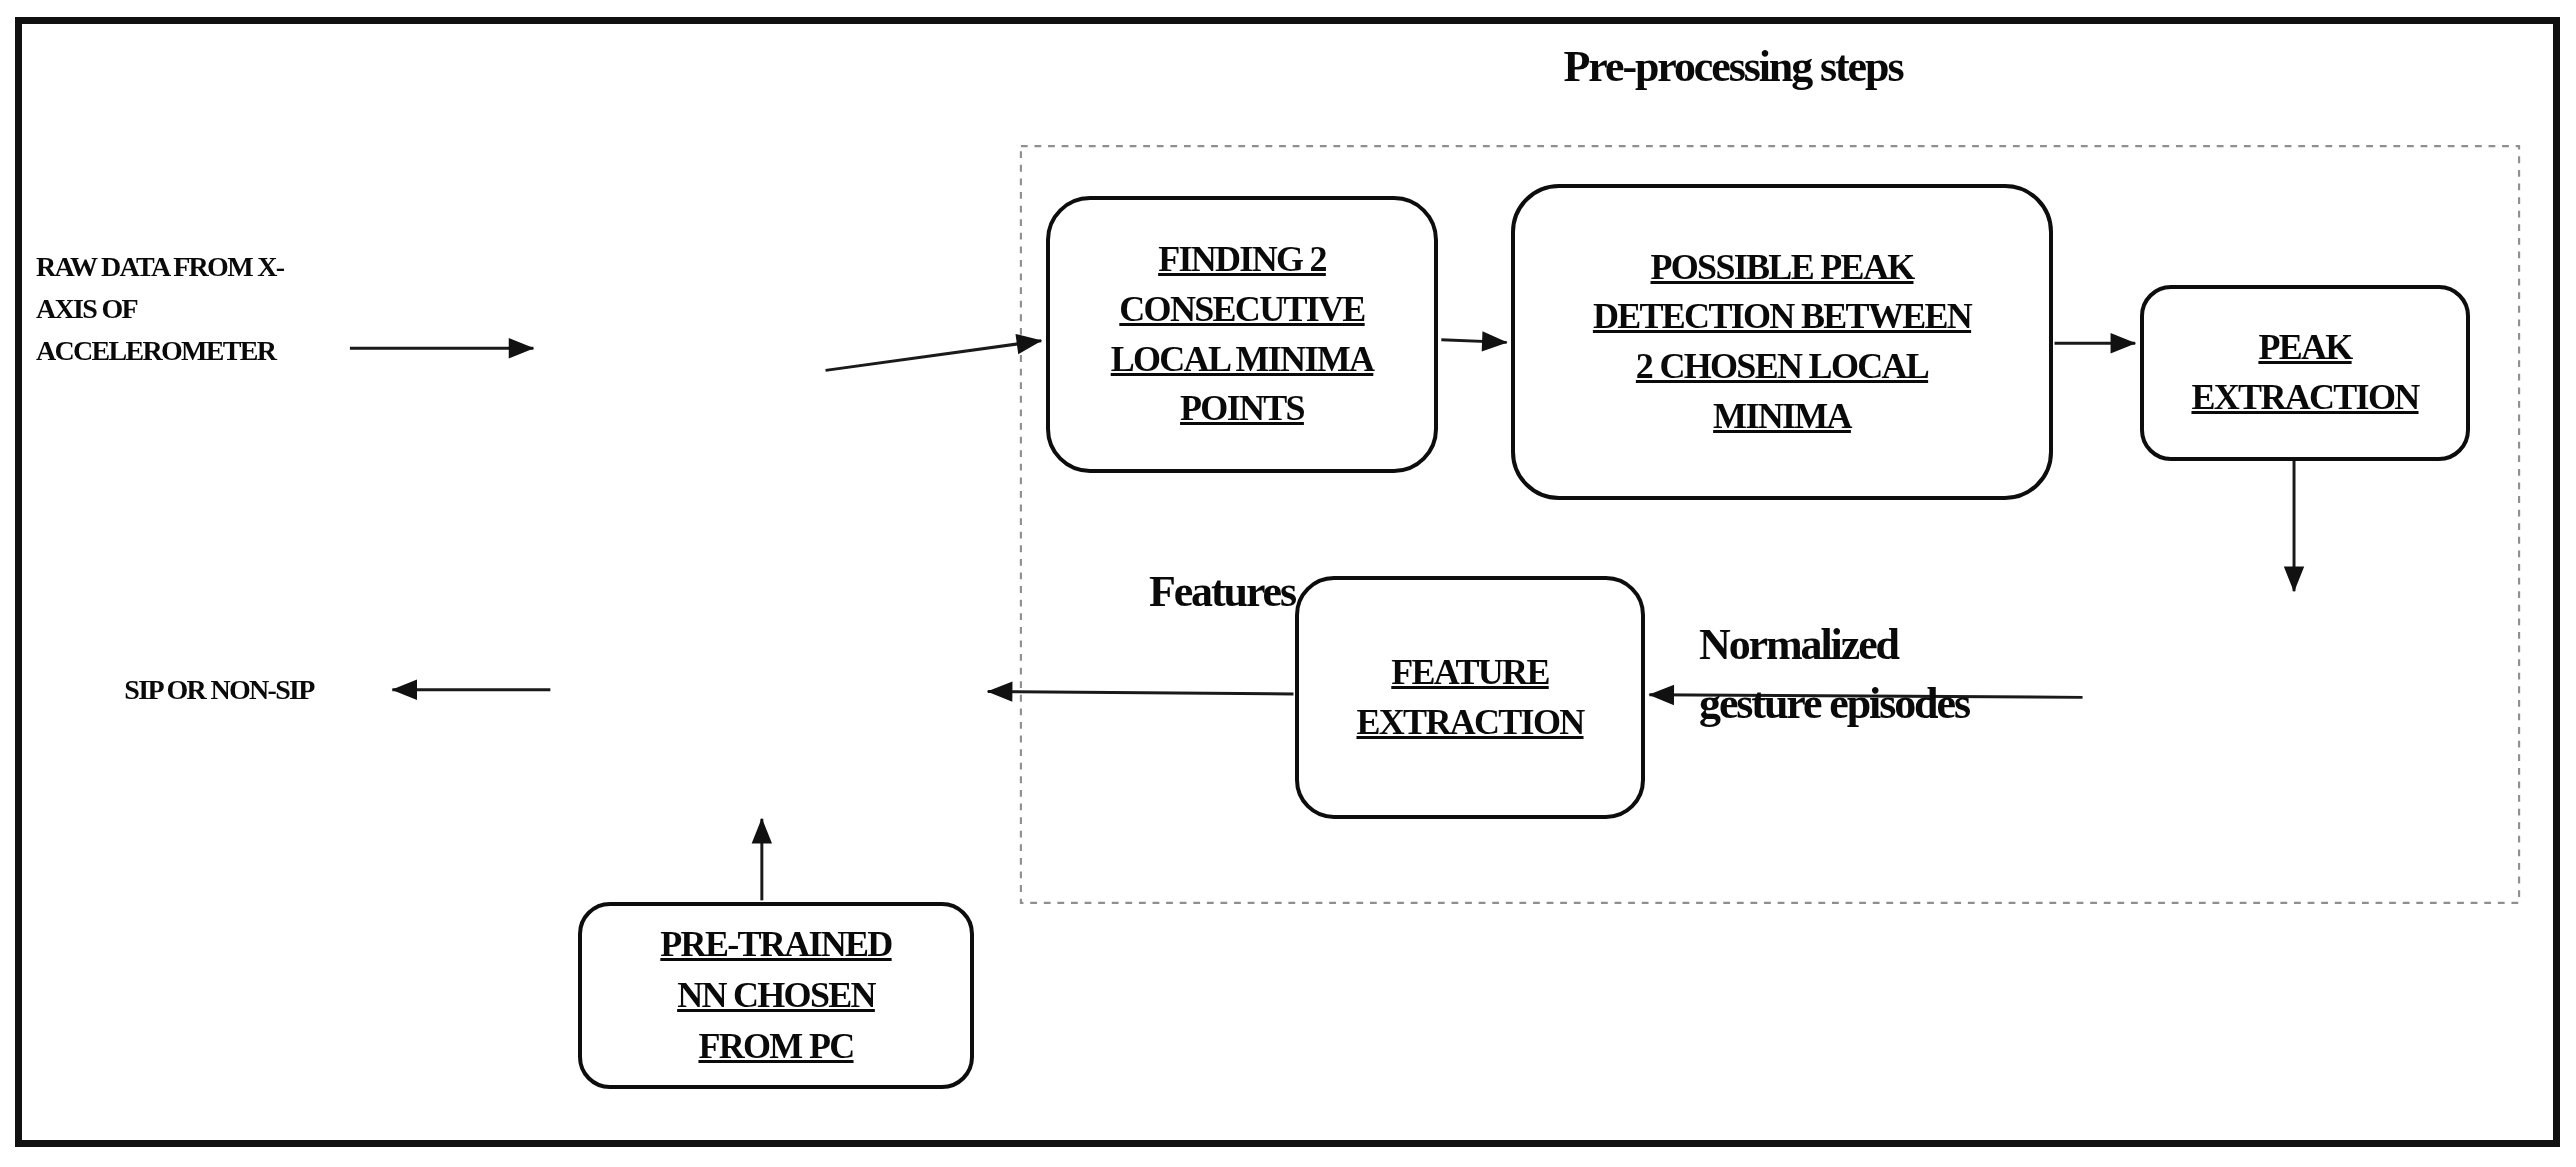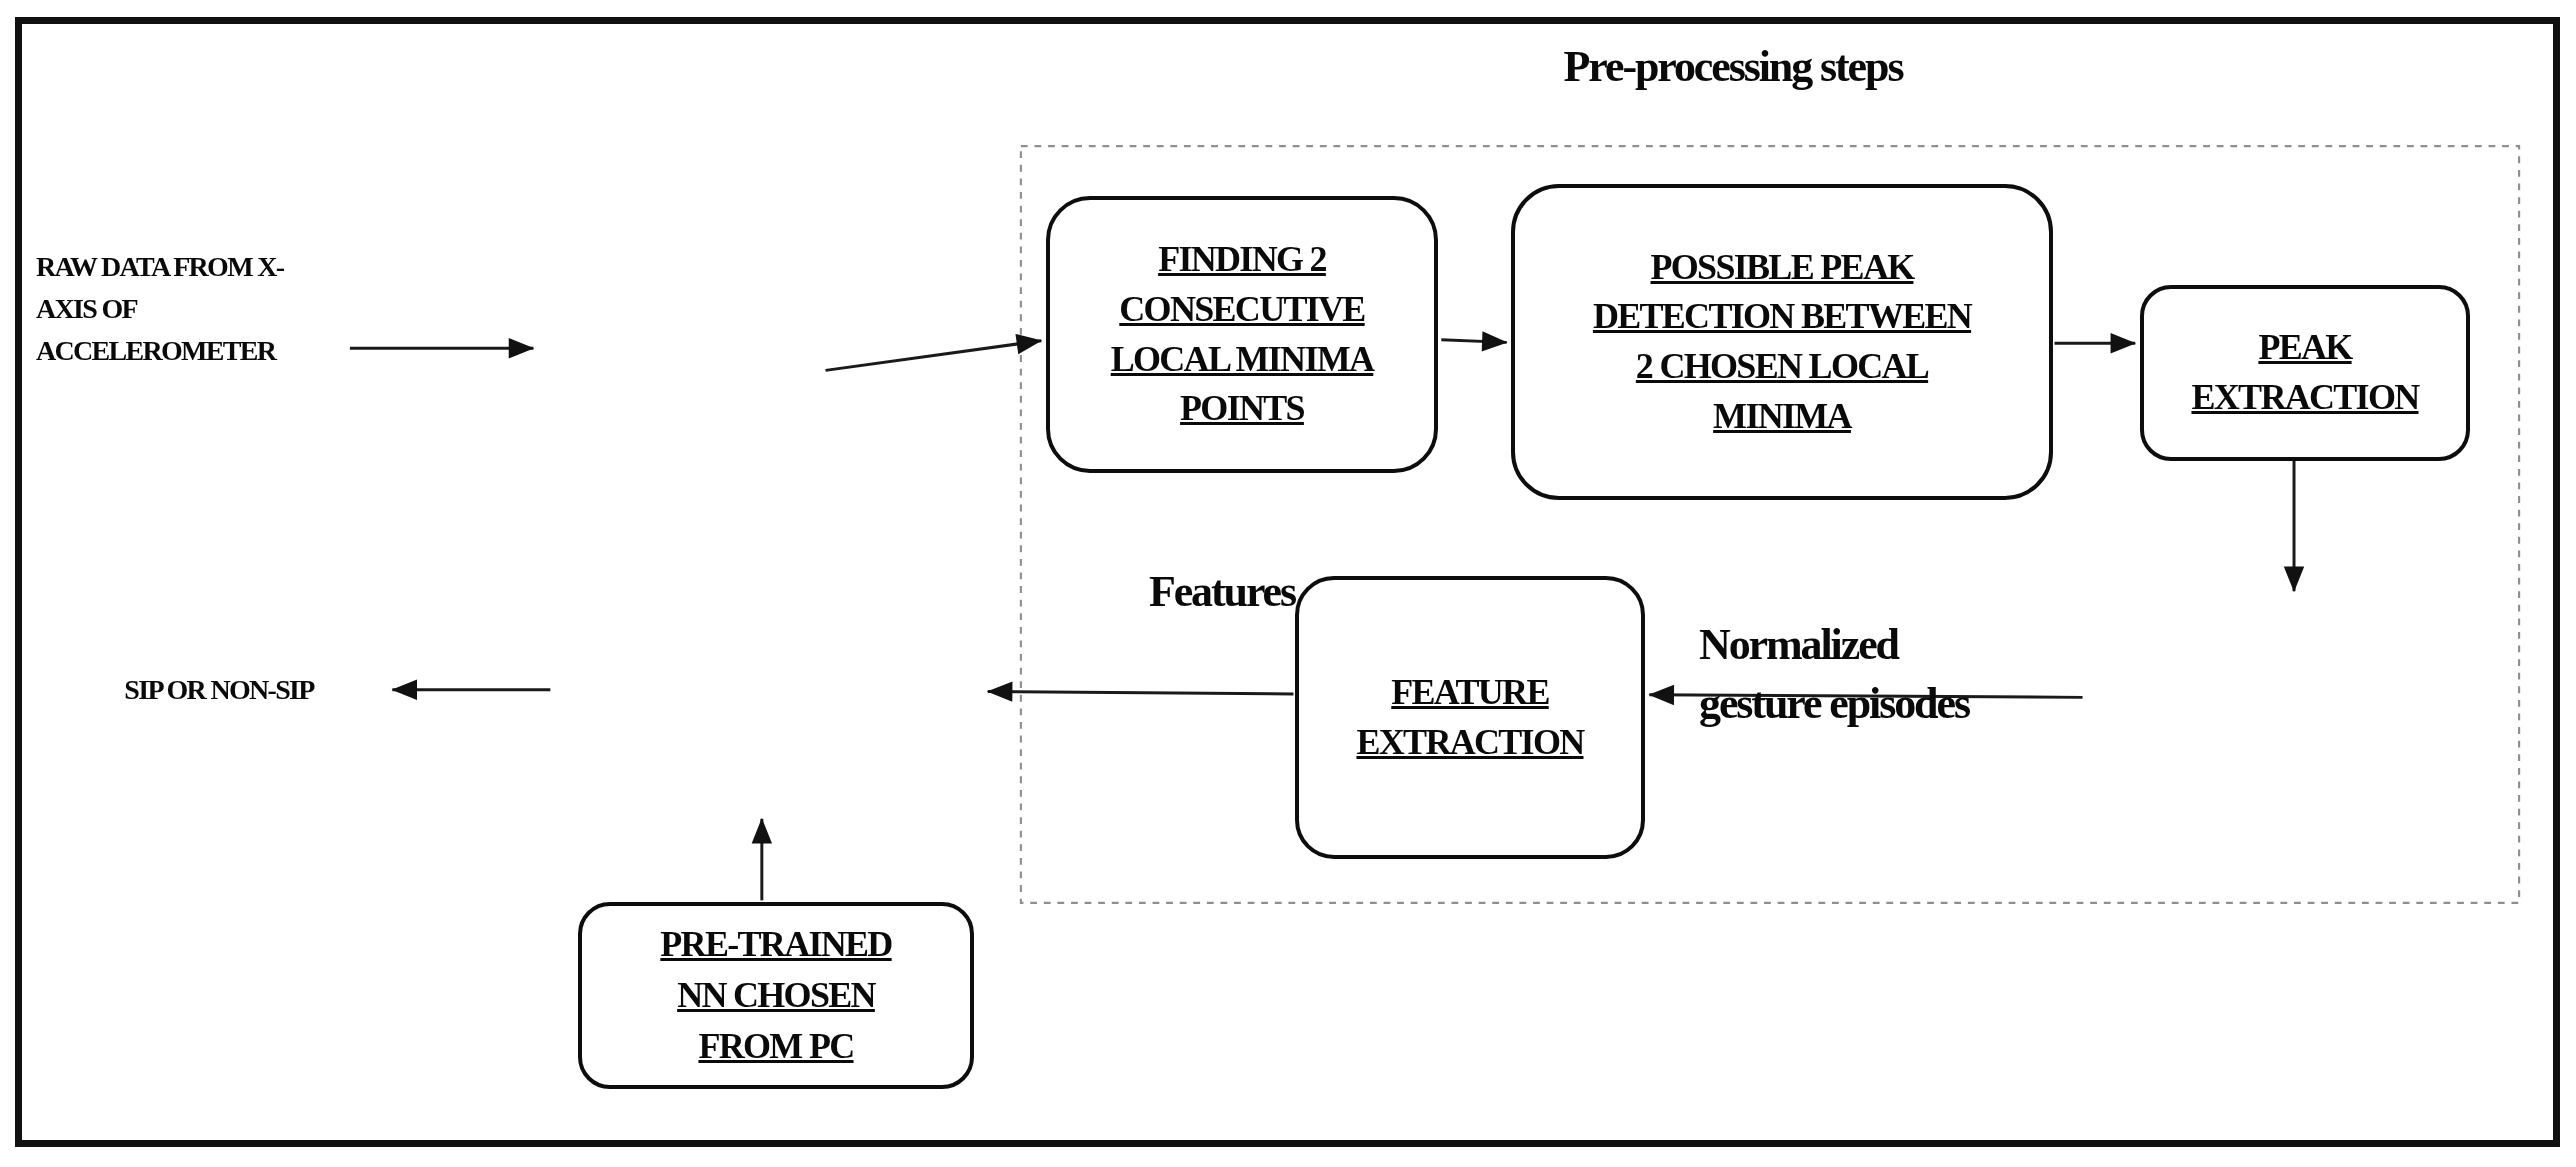--- a/index.html
+++ b/index.html
@@ -96,21 +96,21 @@
 
   <div class="node" style="left:1511px; top:184px; width:542px; height:316px; border-radius:48px;">POSSIBLE PEAK
 DETECTION BETWEEN
 2 CHOSEN LOCAL
 MINIMA</div>
 
   <div class="node" style="left:2140px; top:255px; width:330px; height:176px; border-radius:31px;margin-top:30px;">PEAK
 EXTRACTION</div>
 
 
-  <div class="node" style="left:1295px; top:576px; width:350px; height:283px; border-radius:39px;">FEATURE
+  <div class="node" style="left:1295px; top:576px; width:350px; height:243px; border-radius:39px;">FEATURE
 EXTRACTION</div>
 
 
   <div class="node" style="left:578px; top:902px; width:396px; height:187px; border-radius:32px; line-height:1.42;">PRE-TRAINED
 NN CHOSEN
 FROM PC</div>
 
 </div>
 
 

